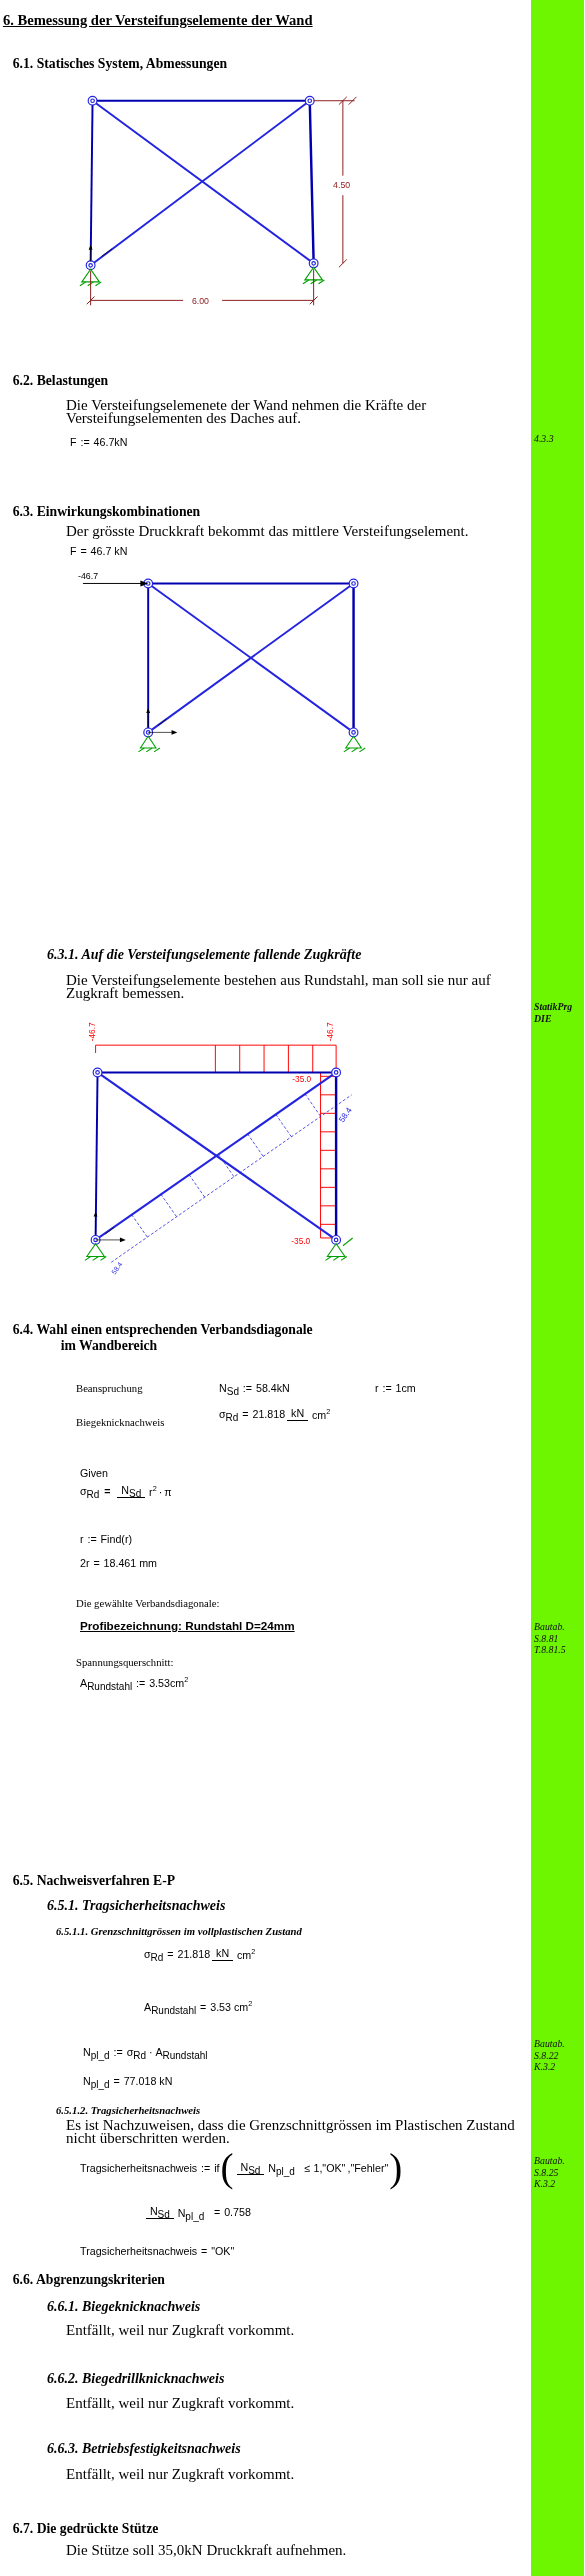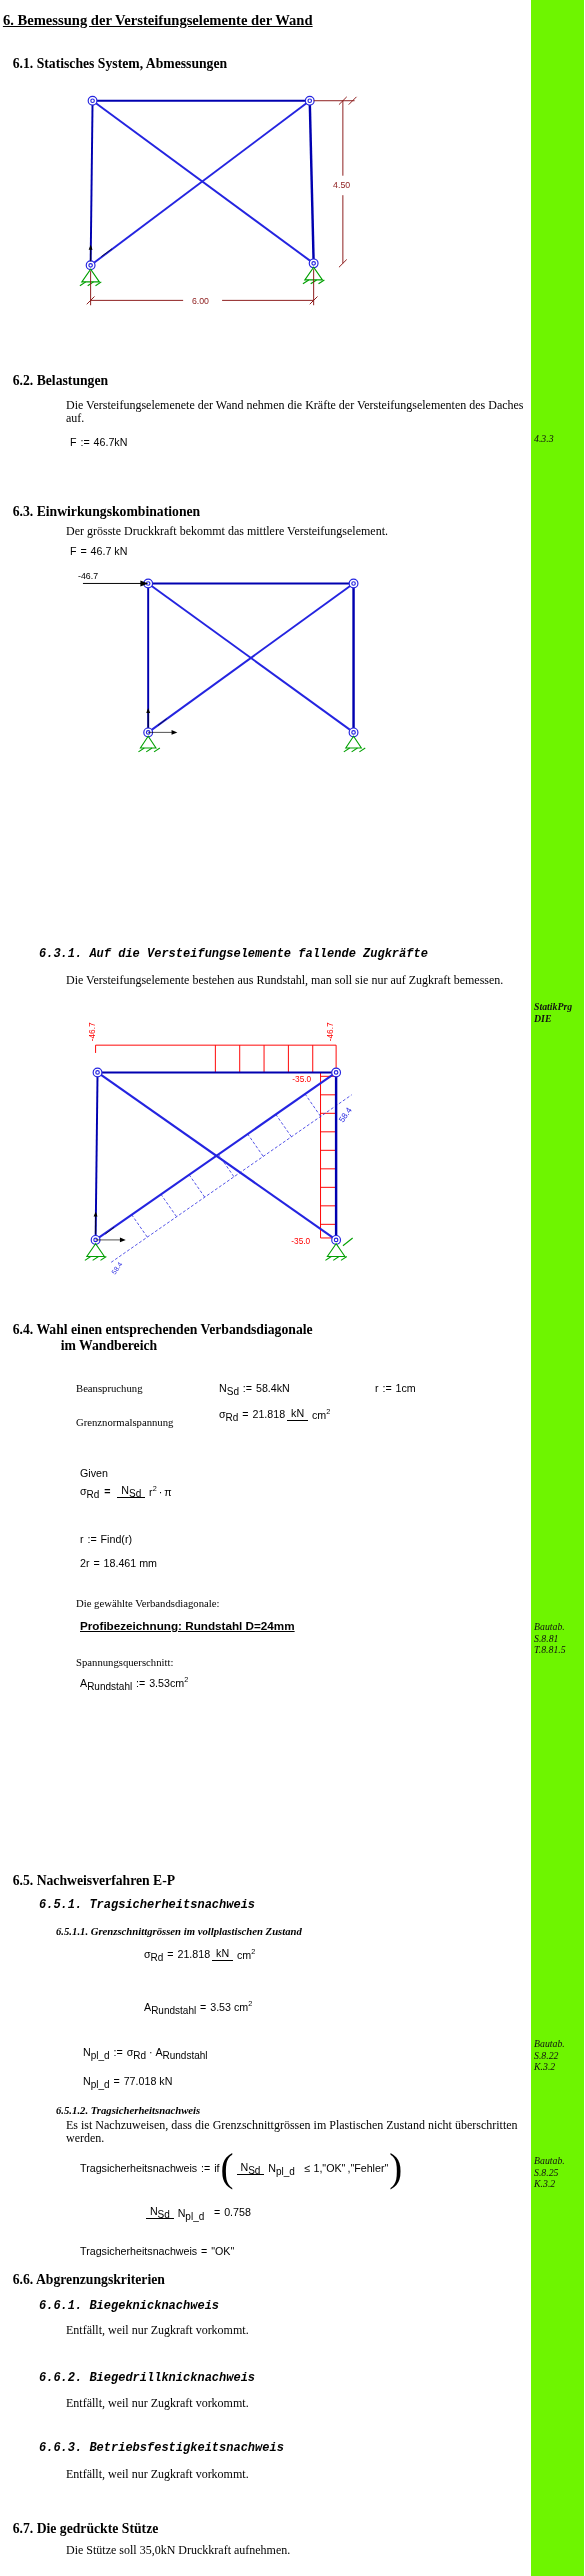--- a/index.html
+++ b/index.html
@@ -2,23 +2,23 @@
 <html><head>
 <meta charset="utf-8">
 <style>
   html,body{margin:0;padding:0;background:#fff;}
   #page{position:relative;width:586px;height:2576px;background:#ffffff;overflow:hidden;
         font-family:"Liberation Serif",serif;color:#000;}
   .abs{position:absolute;}
   .h1{font-family:"Liberation Serif",serif;font-weight:bold;font-size:14.6px;white-space:nowrap;margin-top:8px;}
   .h1 span{text-decoration:underline;}
   .h2{font-family:"Liberation Serif",serif;font-weight:bold;font-size:13.7px;white-space:nowrap;}
-  .h3{font-family:Liberation Mono, monospace;font-weight:bold;font-style:italic;font-size:12px;white-space:nowrap;}
+  .h3{font-family:Liberation Serif, serif;font-weight:bold;font-style:italic;font-size:14px;white-space:nowrap;margin-left:8px;}
   .h4{font-family:"Liberation Serif",serif;font-weight:bold;font-style:italic;font-size:10.7px;white-space:nowrap;}
-  .txt{font-family:"Liberation Serif",serif;font-size:12px;line-height:12.7px;}
+  .txt{font-family:"Liberation Serif",serif;font-size:15px;line-height:12.7px;}
   .math{font-family:"Liberation Sans",sans-serif;font-size:10.7px;white-space:nowrap;display:flex;align-items:center;}
   .math .op{margin:0 3.9px;}
   .math .beq{font-weight:bold;margin:0 4.9px;}
   sub.ss{font-size:10px;line-height:0;}
   sup.sp{font-size:7.3px;line-height:0;}
   .frac{display:inline-flex;align-items:center;vertical-align:middle;margin:0 2px;}
   .frac .num{border-bottom:1px solid #000;padding:0 3.9px 1px 3.9px;text-align:center;}
   .frac .den{padding:1px 3.9px 0 3.9px;text-align:center;}
   .bigp{font-family:"Liberation Serif",serif;font-size:39px;font-weight:normal;line-height:0.9;margin:0 1px;}
   .lbl{font-family:"Liberation Serif",serif;font-size:10.7px;white-space:nowrap;}
@@ -288,21 +288,21 @@
     <span><span>N</span><sub class="ss">Sd</sub></span>
     <span class="op">:=</span>
     <span>58.4kN</span>
   </div>
   <div class="abs math" style="left:375px;top:1382px">
     <span>r</span>
     <span class="op">:=</span>
     <span>1cm</span>
   </div>
 
-  <div class="abs lbl" style="left:76px;top:1416px">Grenznormalspannung</div>
+  <div class="abs lbl" style="left:76px;top:1416px">Biegeknicknachweis</div>
   <div class="abs math" style="left:219px;top:1407px">
     <span><span>σ</span><sub class="ss">Rd</sub></span>
     <span class="op">=</span>
     <span>21.818</span>
     <span class="frac">
       <span class="num">kN</span>
       <span class="den"><span>cm</span><sup class="sp">2</sup></span>
     </span>
   </div>
 

